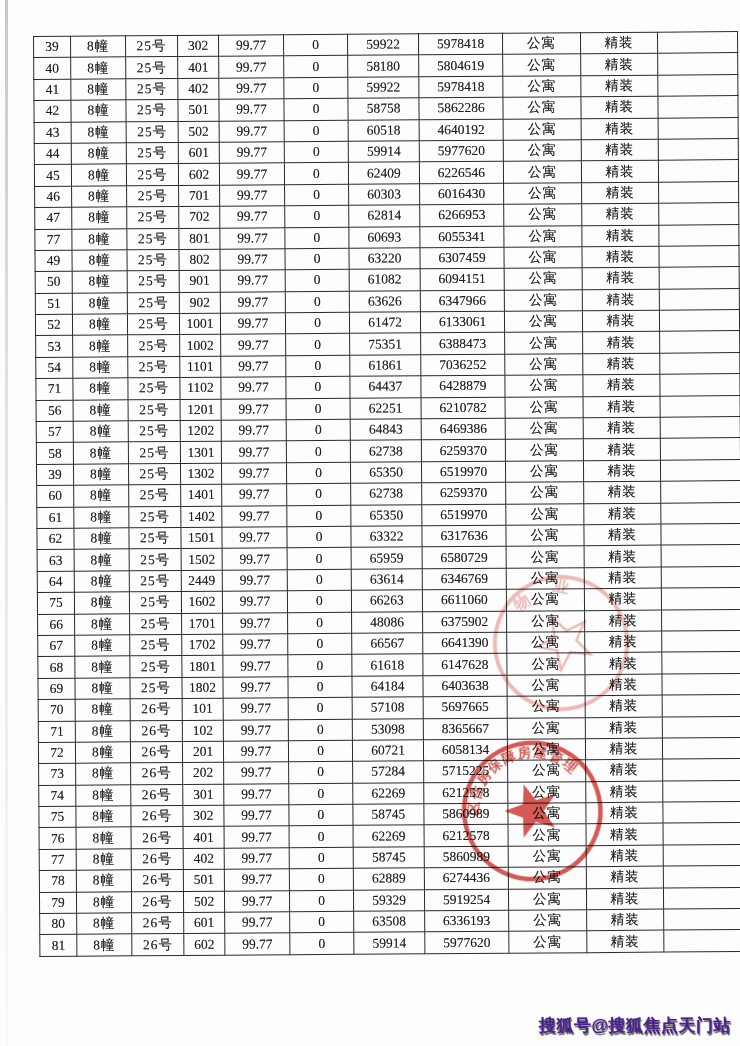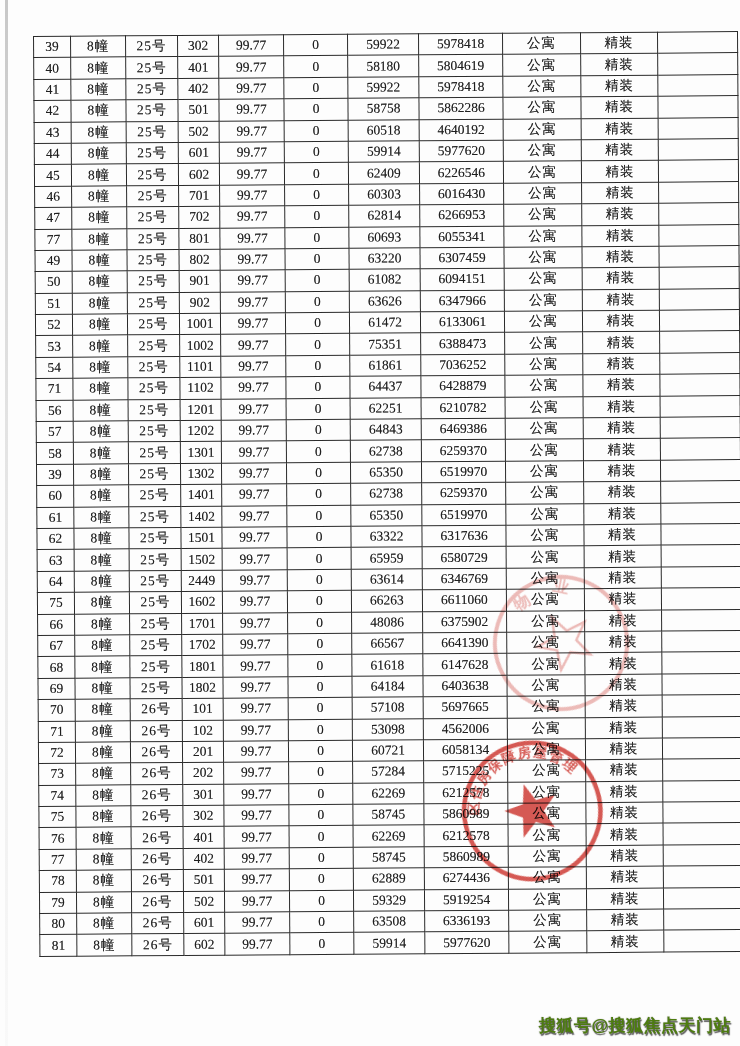--- a/index.html
+++ b/index.html
@@ -32,21 +32,21 @@
   
   .stamp{position:absolute;mix-blend-mode:multiply;pointer-events:none;}
   .stamp-upper{left:487px;top:569px;width:148px;height:148px;opacity:.5;filter:blur(.5px);transform:rotate(-28deg);}
   .stamp-lower{left:457px;top:735px;width:150px;height:150px;opacity:.88;filter:blur(.4px);transform:rotate(-18deg);}
   .stamp text{font-family:"Liberation Serif","DejaVu Serif",serif;font-weight:bold;}
   
   .watermark{
     position:absolute;right:9px;top:1014px;
     font-family:"Liberation Sans","DejaVu Sans",sans-serif;
     font-size:17px;font-weight:bold;letter-spacing:.5px;
-    color:#4d7c0f;
+    color:#4c1d95;
     text-shadow:1px 2px 1px rgba(75,75,75,.9),-0.5px 0 1px rgba(130,130,130,.45),0 0 1px rgba(110,110,110,.4);
     white-space:nowrap;
   }
 </style>
 </head>
 <body>
 
 <div class="scan-edge"></div>
 
 <div class="doc-table">
@@ -482,21 +482,21 @@
           <td></td>
         </tr>
         <tr>
           <td>71</td>
           <td class="c-cjk">8幢</td>
           <td class="c-cjk">26号</td>
           <td>102</td>
           <td>99.77</td>
           <td>0</td>
           <td>53098</td>
-          <td>4562006</td>
+          <td>8365667</td>
           <td class="c-cjk">公寓</td>
           <td class="c-cjk">精装</td>
           <td></td>
         </tr>
         <tr>
           <td>72</td>
           <td class="c-cjk">8幢</td>
           <td class="c-cjk">26号</td>
           <td>201</td>
           <td>99.77</td>

